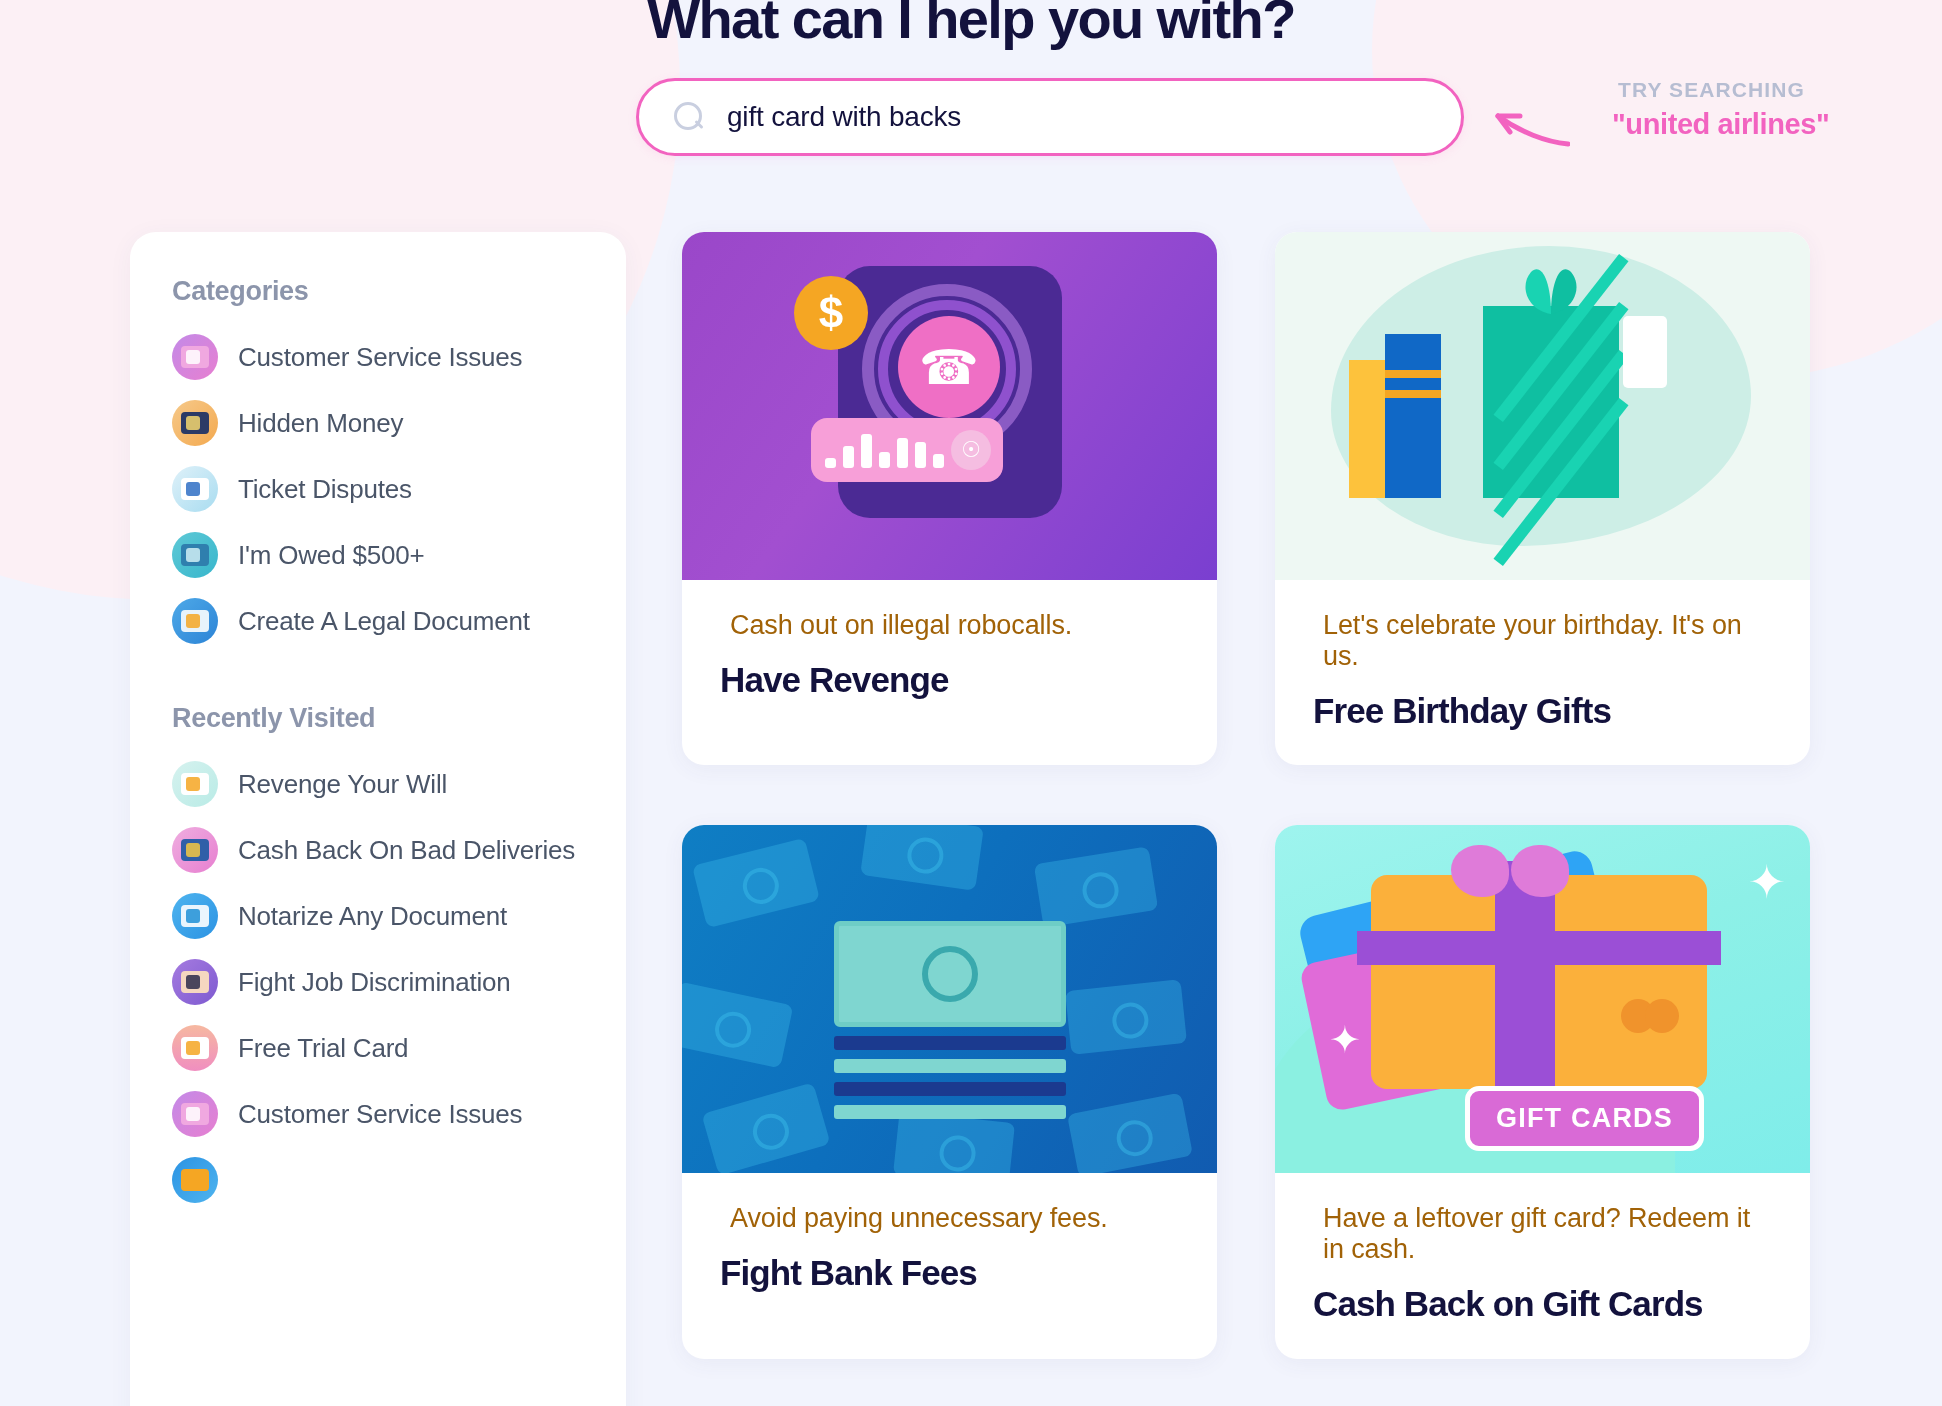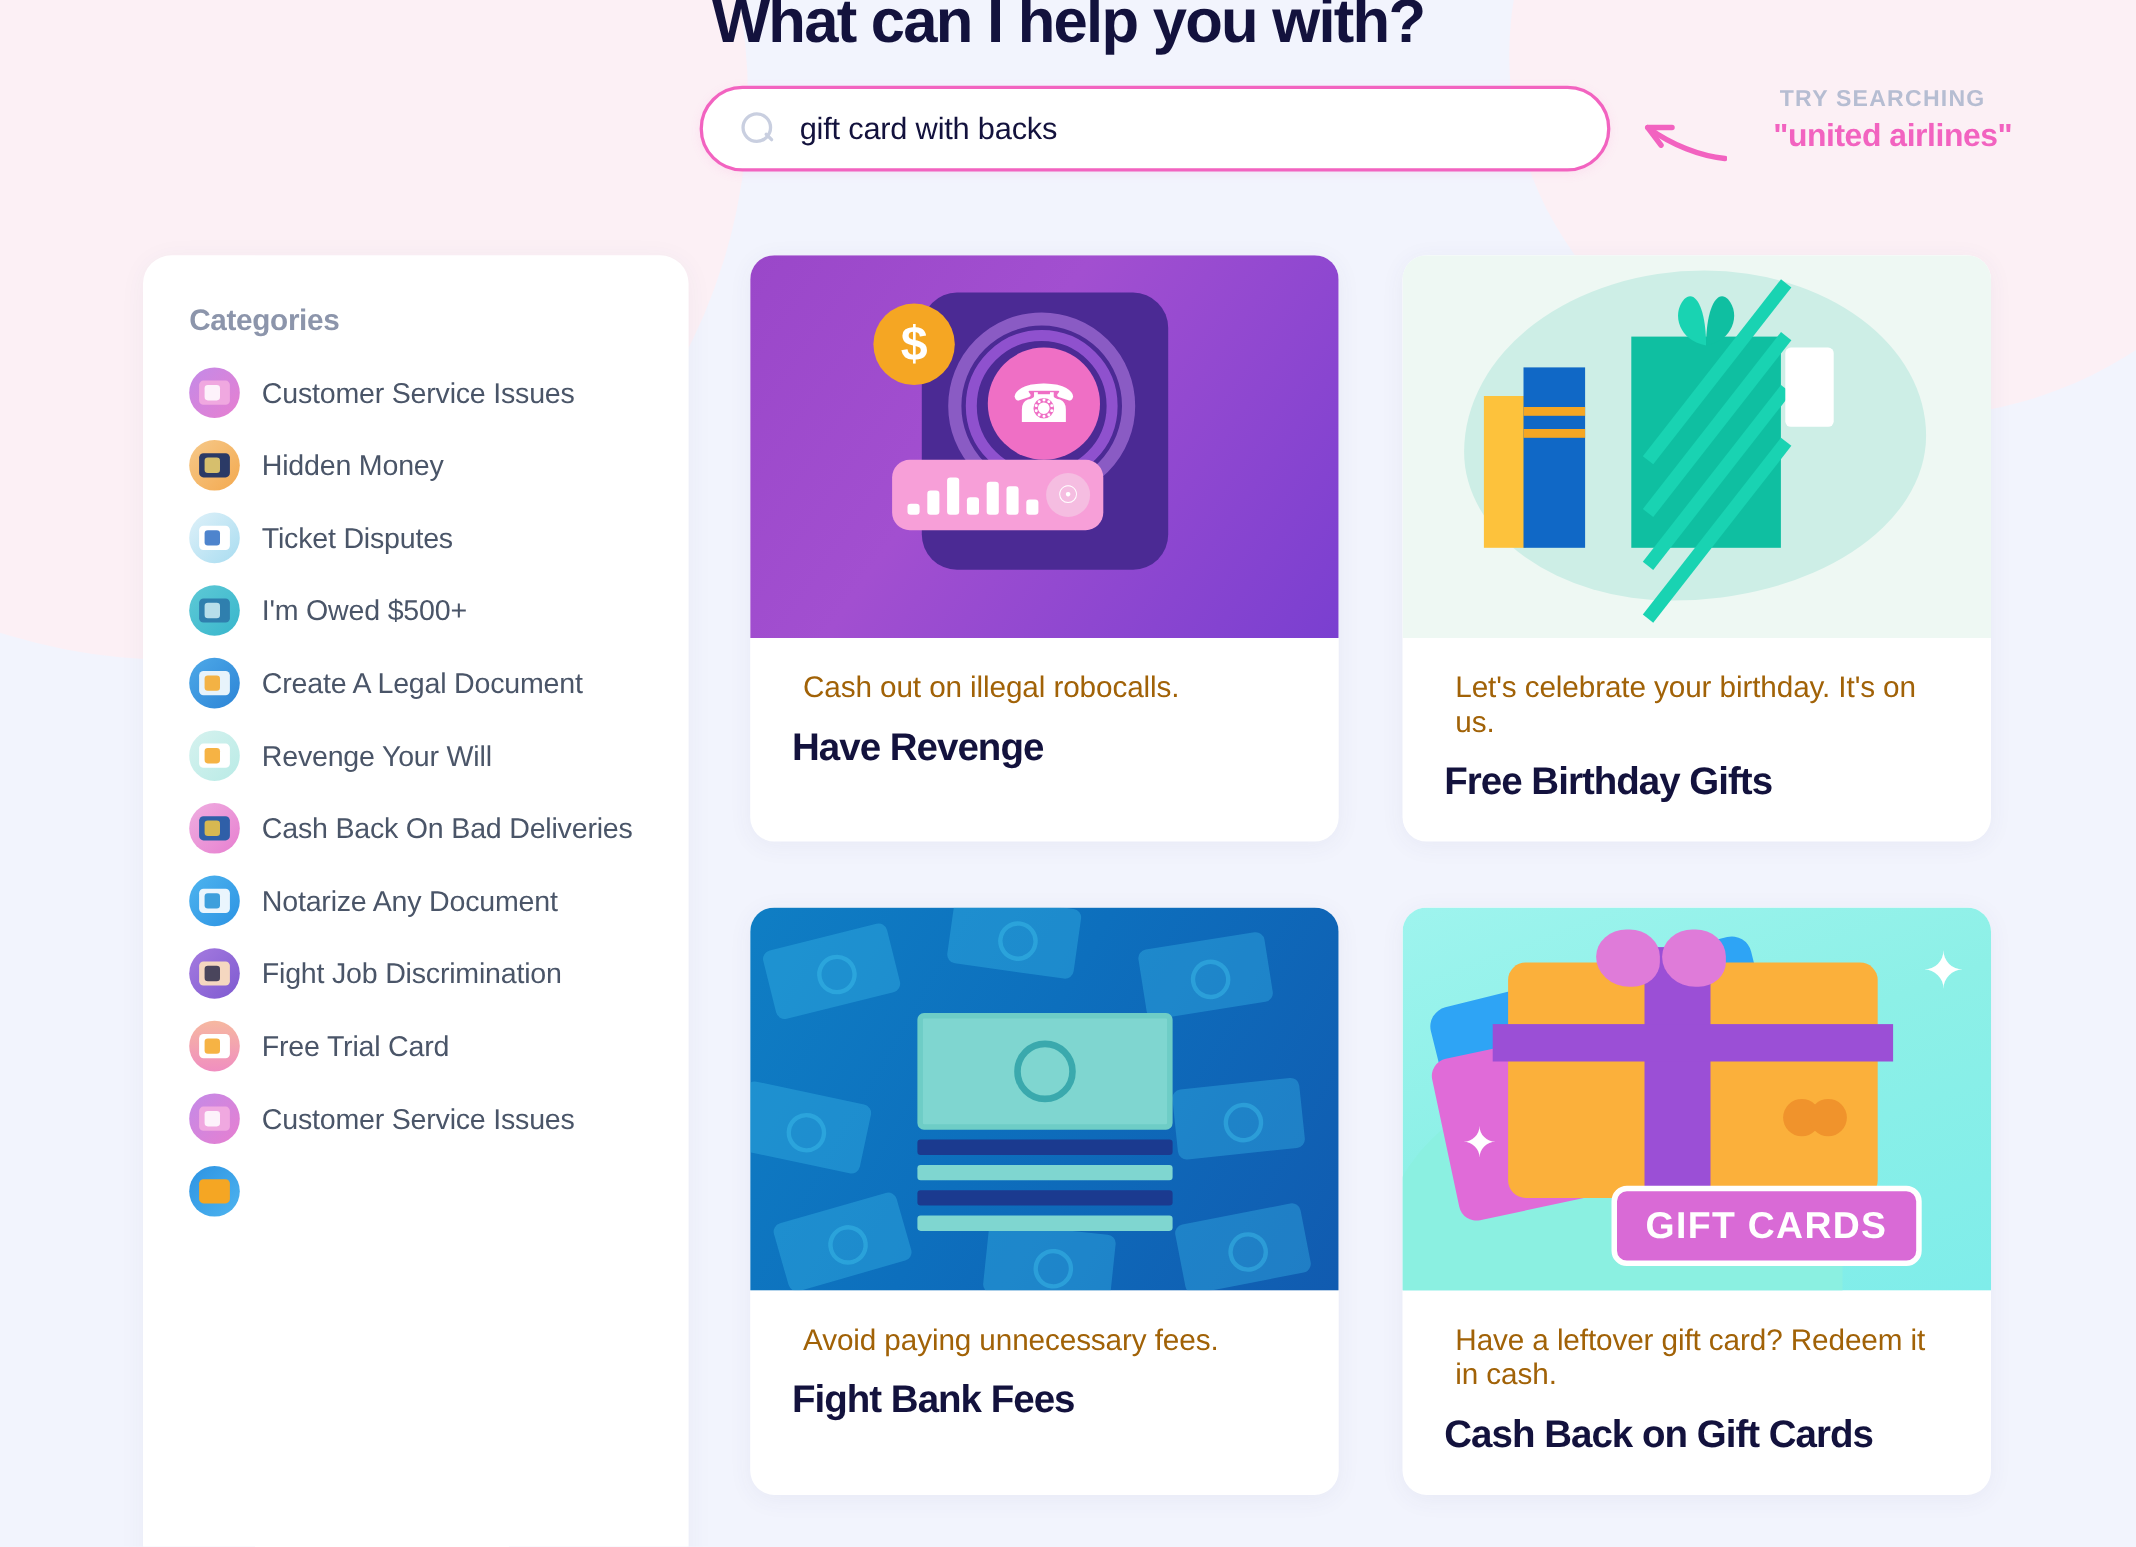--- a/index.html
+++ b/index.html
@@ -455,21 +455,21 @@
     position:absolute; color:#fff; font-size:38px; line-height:1;
   }
   .art-cards .giftcards-badge {
     position: absolute;
     left: 190px; bottom: 22px;
     padding: 12px 26px;
     background: #d96ad6;
     border: 5px solid #fff;
     border-radius: 14px;
     color: #fff;
-    font-size: 34px;
+    font-size: 27px;
     font-weight: 800;
     letter-spacing: 1.2px;
     z-index: 9;
   }
 </style>
 </head>
 <body>
 
 <div class="bg-blob-topleft"></div>
 
@@ -532,20 +532,21 @@
 
 
     <div class="side-item">
       <span class="side-item-icon" style="background:linear-gradient(135deg,#4ea9e8,#2c84d6)">
         <span class="mark" style="background:#e7f3fb"></span>
           <span class="mark2" style="background:#f5a623"></span>
       </span>
       <span class="side-item-label">Create A Legal Document</span>
     </div>
 
+    <div class="side-heading second">Recently Visited</div>
 
     <div class="side-item">
       <span class="side-item-icon" style="background:linear-gradient(135deg,#d6f2ef,#b9ebe6)">
         <span class="mark" style="background:#fff"></span>
           <span class="mark2" style="background:#f5a623"></span>
       </span>
       <span class="side-item-label">Revenge Your Will</span>
     </div>
 
     <div class="side-item">

